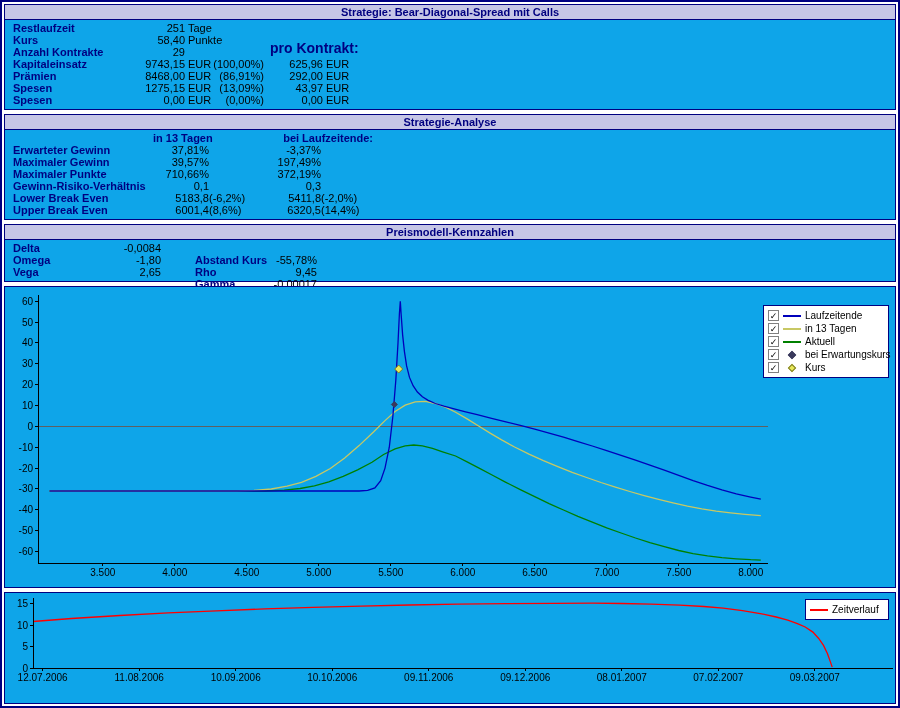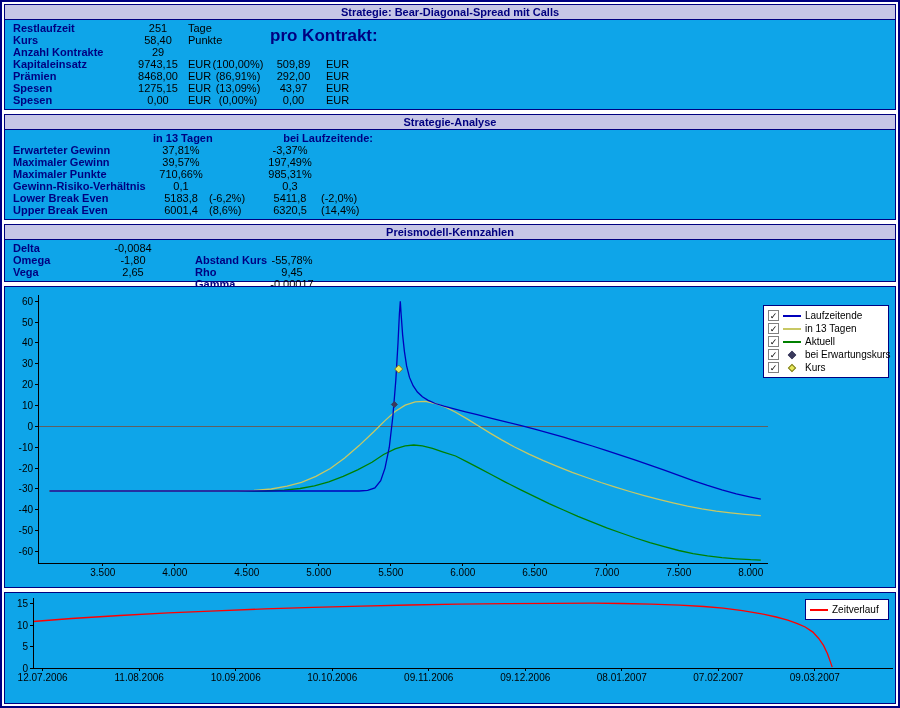--- a/index.html
+++ b/index.html
@@ -3,25 +3,25 @@
 <meta charset="utf-8">
 <style>
   *{box-sizing:border-box;margin:0;padding:0}
   html,body{background:#fff}
   body{width:900px;height:708px;font-family:"Liberation Sans",sans-serif}
   .window{width:900px;height:708px;border:2px solid var(--navy);background:#fff;display:flex;flex-direction:column;overflow:hidden}
   .section{border:1px solid var(--navy);margin:2px;background:#0ea5e9;position:relative;flex:0 0 auto}
   .phead{background:var(--header_bg);color:var(--navy);font-size:11px;font-weight:bold;text-align:center;height:15px;line-height:15px;border-bottom:1px solid var(--navy)}
   .pbody{position:relative;padding:2px 0 3px 0;font-size:11px;color:#000}
   .lbl{color:var(--navy);font-weight:bold;white-space:nowrap}
-  .num{text-align:center;white-space:nowrap}
+  .num{text-align:right;white-space:nowrap}
   .unit{padding-left:3px;white-space:nowrap}
   .extra{padding-left:0;white-space:nowrap}
   .p1row{display:grid;grid-template-columns:118px 54px 27px 52px 59px 28px;height:12px;line-height:12px;padding-left:8px}
-  .prokontrakt{position:absolute;left:265px;top:10px;height:12px;line-height:12px;font-size:17px}
+  .prokontrakt{position:absolute;left:265px;top:22px;height:12px;line-height:12px;font-size:14px}
   .p2row{display:grid;grid-template-columns:140px 56px 50px 62px 52px;height:12px;line-height:12px;padding-left:8px}
   .ch2{text-align:right;padding-left:2px}
   .p3row{display:grid;grid-template-columns:92px 56px 40px;height:12px;line-height:12px;padding-left:8px}
   .p3right{position:absolute;left:190px;top:14px}
   .p3right .p3row{grid-template-columns:72px 50px;padding-left:0}
   svg{display:block}
   .legend{position:absolute;background:#fff;border:1px solid var(--navy);padding:3px 4px}
   .legend1{right:6px;top:18px;width:126px}
   .legend2{right:6px;top:6px;width:84px}
   .litem{display:flex;align-items:center;height:13px;font-size:10px;white-space:nowrap}
@@ -62,21 +62,21 @@
           <span class="unit"></span>
           <span class="num"></span>
           <span class="num"></span>
           <span class="unit"></span>
         </div>
         <div class="p1row">
           <span class="lbl">Kapitaleinsatz</span>
           <span class="num">9743,15</span>
           <span class="unit">EUR</span>
           <span class="num">(100,00%)</span>
-          <span class="num">509,89</span>
+          <span class="num">625,96</span>
           <span class="unit">EUR</span>
         </div>
         <div class="p1row">
           <span class="lbl">Prämien</span>
           <span class="num">8468,00</span>
           <span class="unit">EUR</span>
           <span class="num">(86,91%)</span>
           <span class="num">292,00</span>
           <span class="unit">EUR</span>
         </div>
@@ -119,21 +119,21 @@
           <span class="lbl">Maximaler Gewinn</span>
           <span class="num">39,57%</span>
           <span class="extra"></span>
           <span class="num">197,49%</span>
           <span class="extra"></span>
         </div>
         <div class="p2row">
           <span class="lbl">Maximaler Punkte</span>
           <span class="num">710,66%</span>
           <span class="extra"></span>
-          <span class="num">985,31%</span>
+          <span class="num">372,19%</span>
           <span class="extra"></span>
         </div>
         <div class="p2row">
           <span class="lbl">Gewinn-Risiko-Verhältnis</span>
           <span class="num">0,1</span>
           <span class="extra"></span>
           <span class="num">0,3</span>
           <span class="extra"></span>
         </div>
         <div class="p2row">

